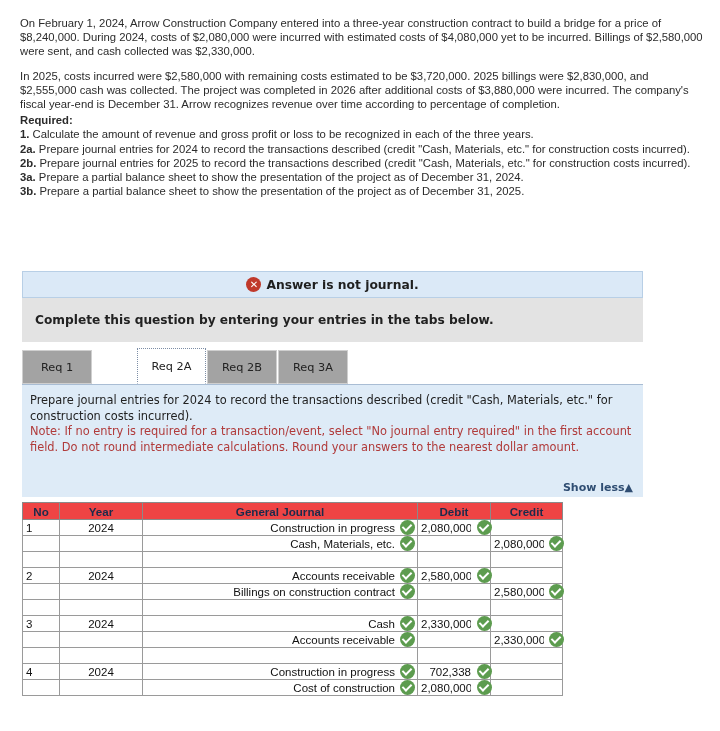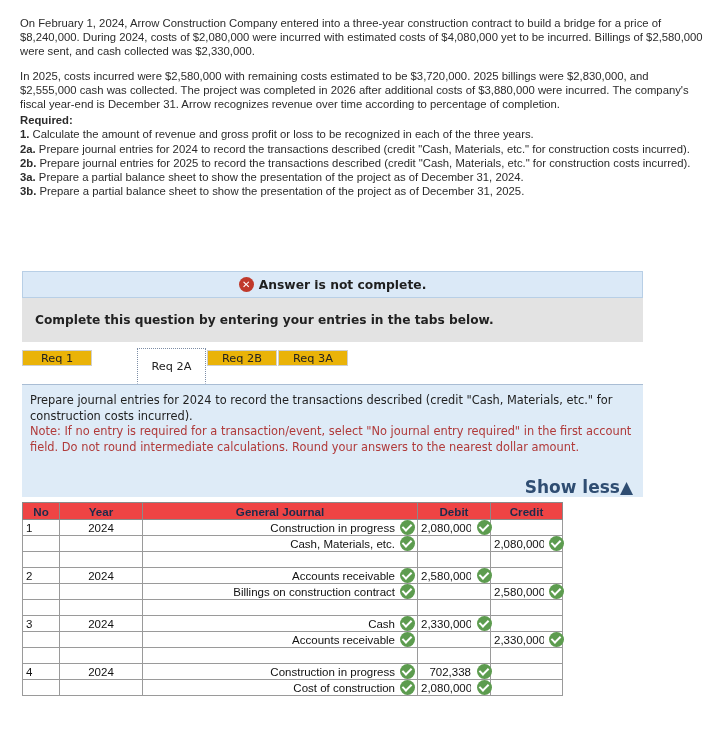--- a/index.html
+++ b/index.html
@@ -10,28 +10,28 @@
   .problem .req-title { font-weight: bold; margin: 0; }
   .problem .req-item { margin: 0; }
   .problem .req-item b { font-weight: bold; }
 
   .banner { position: absolute; left: 22px; top: 271px; width: 619px; height: 25px; background: #dbe9f7; border: 1px solid #b8cfe6; display: flex; align-items: center; justify-content: center; font-family: "DejaVu Sans", sans-serif; font-weight: bold; font-size: 12.3px; color: #1f1f1f; }
   .banner .x-icon { width: 15px; height: 15px; border-radius: 50%; background: #c0392b; color: #fff; font-size: 10px; line-height: 15px; text-align: center; margin-right: 5px; font-weight: bold; }
 
   .instructions-bar { position: absolute; left: 22px; top: 298px; width: 621px; height: 44px; background: #e3e3e3; font-family: "DejaVu Sans", sans-serif; font-weight: bold; font-size: 12.2px; color: #222; box-sizing: border-box; padding: 15px 0 0 13px; }
 
   .tabs { position: absolute; left: 22px; top: 350px; display: flex; }
-  .tab { height: 16px; box-sizing: border-box; border: 1px solid #cfcfcf; background: #eab308; font-family: "DejaVu Sans", sans-serif; font-size: 11.3px; color: #222; display: flex; align-items: center; justify-content: center; margin-right: 1px; cursor: pointer; }
+  .tab { height: 34px; box-sizing: border-box; border: 1px solid #cfcfcf; background: #a3a3a3; font-family: "DejaVu Sans", sans-serif; font-size: 11.3px; color: #222; display: flex; align-items: center; justify-content: center; margin-right: 1px; cursor: pointer; }
   .tab.active { background: #ffffff; border: 1px dotted #7d8ea6; border-bottom: 1px solid #ffffff; height: 36px; margin-top: -2px; }
   .tab-line { position: absolute; left: 22px; top: 384px; width: 621px; height: 1px; background: #a9bdd4; }
 
   .panel { position: absolute; left: 22px; top: 385px; width: 621px; height: 112px; background: #deebf7; box-sizing: border-box; padding: 8px 0 0 8px; font-family: "DejaVu Sans", sans-serif; font-size: 11.4px; line-height: 15.6px; }
   .panel .desc { color: #222; width: 590px; }
   .panel .note { color: #b03a3a; width: 605px; }
-  .show-less { position: absolute; right: 10px; top: 95px; font-weight: bold; color: #2f4d72; font-size: 17px; cursor: pointer; }
+  .show-less { position: absolute; right: 10px; top: 95px; font-weight: bold; color: #2f4d72; font-size: 11px; cursor: pointer; }
 
   table.journal { position: absolute; left: 22px; top: 502px; border-collapse: collapse; font-size: 11.5px; color: #111; }
   table.journal th { background: #ef4444; color: #1b2b4b; font-weight: bold; height: 16px; border: 1px solid #8a8a8a; padding: 0; font-size: 11.6px; }
   table.journal td { border: 1px solid #9a9a9a; height: 16px; padding: 0 3px; white-space: nowrap; box-sizing: border-box; }
   td.no { width: 36px; }
   td.year { width: 82px; text-align: center; }
   td.account { width: 274px; position: relative; padding-right: 22px !important; text-align: right; }
   td.account.indent span.acct { padding-left: 12px; }
   td.amt { width: 72px; position: relative; }
   td.debit { width: 72px; }
@@ -54,21 +54,21 @@
       <div class="req-item"><b>1.</b><span> Calculate the amount of revenue and gross profit or loss to be recognized in each of the three years.</span></div>
       <div class="req-item"><b>2a.</b><span> Prepare journal entries for 2024 to record the transactions described (credit "Cash, Materials, etc." for construction costs incurred).</span></div>
       <div class="req-item"><b>2b.</b><span> Prepare journal entries for 2025 to record the transactions described (credit "Cash, Materials, etc." for construction costs incurred).</span></div>
       <div class="req-item"><b>3a.</b><span> Prepare a partial balance sheet to show the presentation of the project as of December 31, 2024.</span></div>
       <div class="req-item"><b>3b.</b><span> Prepare a partial balance sheet to show the presentation of the project as of December 31, 2025.</span></div>
     </div>
 </div>
 
 <div class="banner">
   <span class="x-icon">✕</span>
-  <span>Answer is not complete.</span>
+  <span>Answer is not journal.</span>
 </div>
 
 <div class="instructions-bar">Complete this question by entering your entries in the tabs below.</div>
 
 <div class="tabs" id="tabs">
     <div class="tab" style="width: 70px;">Req 1</div>
     <div class="tab active" style="width: 69px; margin-left: 44px;">Req 2A</div>
     <div class="tab" style="width: 70px;">Req 2B</div>
     <div class="tab" style="width: 70px;">Req 3A</div>
   </div>

